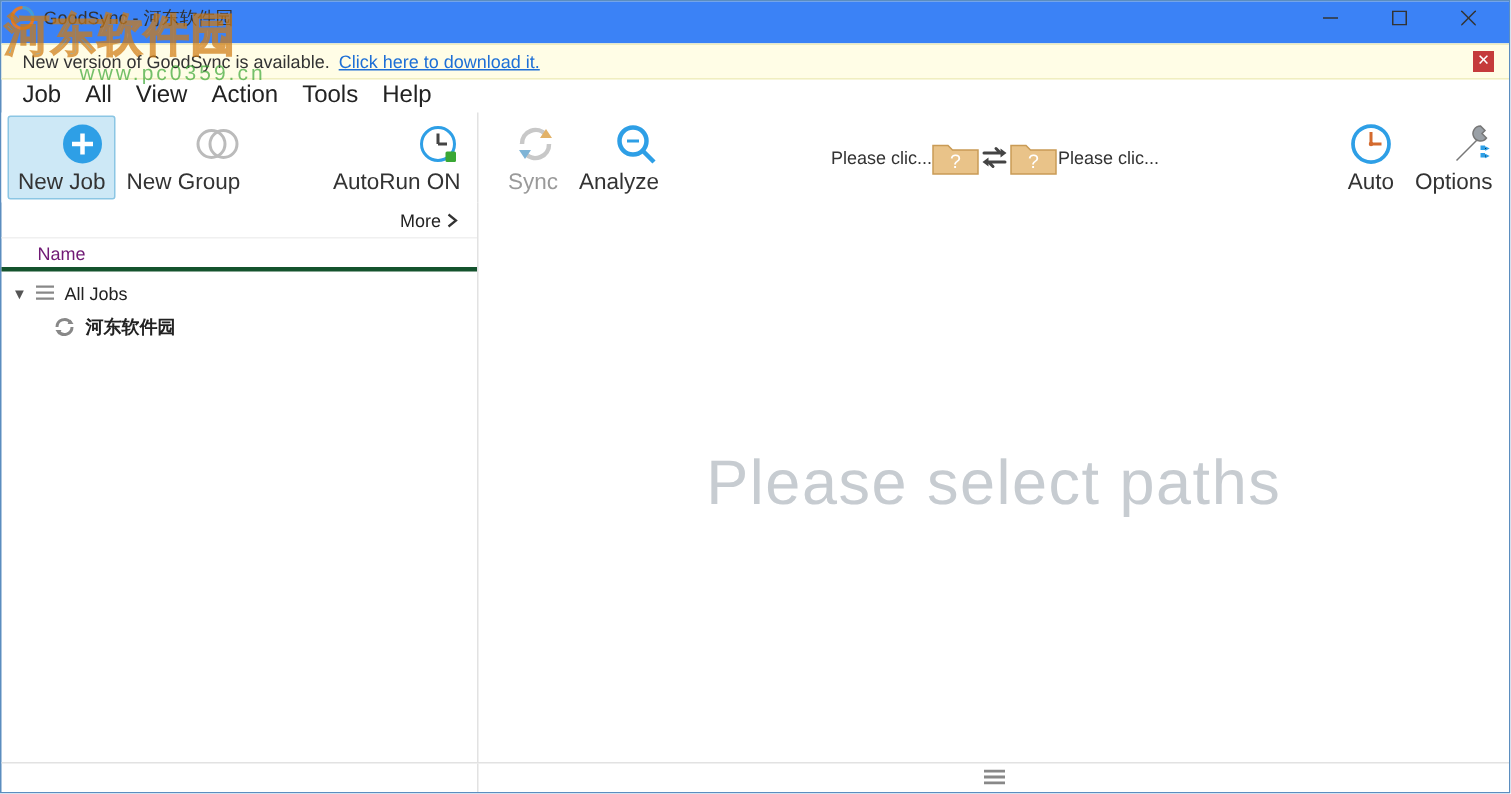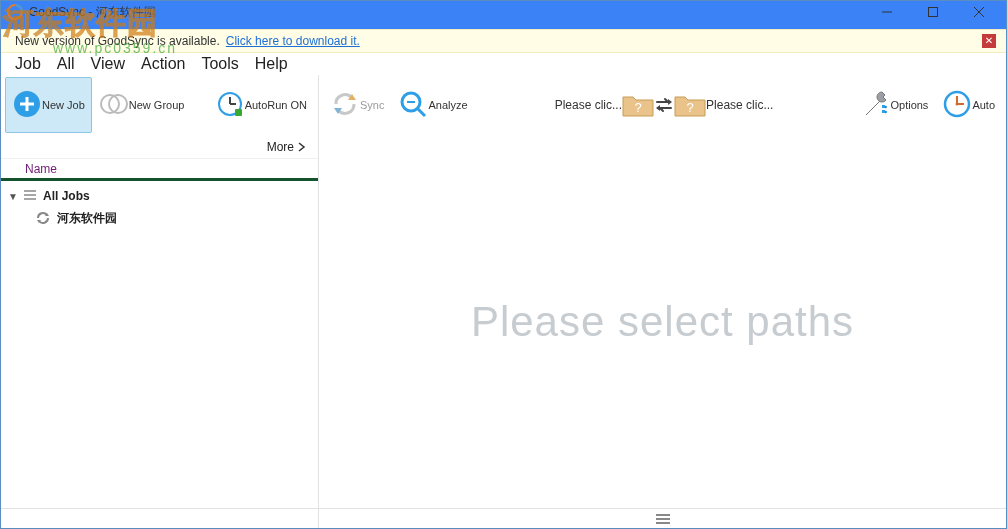--- a/index.html
+++ b/index.html
@@ -18,41 +18,41 @@
   .notify .close-x { position: absolute; right: 10px; width: 14px; height: 14px; background: #c53b3b; color: #fff; display: flex; align-items: center; justify-content: center; font-size: 10px; line-height: 1; }
   
   
   .menubar { height: 22px; display: flex; align-items: center; padding: 0 6px; font-size: 16px; color: #222; }
   .menubar .menu-item { padding: 2px 8px; cursor: default; }
   
   
   .toolrow { height: 60px; display: flex; align-items: stretch; background: #fff; }
   .tool-left { width: 318px; display: flex; align-items: center; padding: 2px 4px; border-right: 1px solid #e2e2e2; }
   .tool-right { flex: 1; display: flex; align-items: center; padding: 2px 4px; }
-  .tbtn { display: flex; flex-direction: row; align-items: center; justify-content: center; font-size: 11px; color: #333; padding: 2px 6px; min-width: 56px; height: 56px; border: 1px solid transparent; cursor: default; }
+  .tbtn { display: flex; flex-direction: column; align-items: flex-end; justify-content: center; font-size: 15px; color: #333; padding: 2px 6px; min-width: 56px; height: 56px; border: 1px solid transparent; cursor: default; }
   .tbtn.selected { background: #cde8f6; border: 1px solid #8bc6e4; border-radius: 2px; }
   .tbtn.disabled { color: #9a9a9a; }
   .tbtn .ico { width: 30px; height: 30px; margin-bottom: 2px; display: flex; align-items: center; justify-content: center; }
   .spacer { flex: 1; }
   .path-area { display: flex; align-items: center; }
   .path-text { font-size: 12px; color: #333; }
   .folder-ico { width: 32px; height: 26px; }
   .swap-ico { width: 20px; height: 20px; color: #444; }
   
   
   .body { flex: 1; display: flex; min-height: 0; justify-content: space-between; }
   .side { width: 318px; border-right: 1px solid #e2e2e2; display: flex; flex-direction: column; font-size: 12px; color: #222; }
   .side .more { height: 24px; display: flex; justify-content: flex-end; align-items: center; padding: 0 12px; color: #222; border-bottom: 1px solid #f0f0f0; }
   .side .more svg { margin-left: 4px; }
   .side .hdr { height: 22px; padding: 0 24px; display: flex; align-items: center; color: #701a75; border-bottom: 3px solid #14532d; }
   .tree { padding: 4px 6px; }
   .tree-row { display: flex; align-items: center; height: 22px; gap: 4px; }
   .tree-row .twisty { width: 12px; text-align: center; color: #555; font-size: 10px; }
   .tree-row.indent1 { padding-left: 28px; }
-  .tree-row .lbl { margin-left: 2px; font-weight: bold; }
+  .tree-row .lbl { margin-left: 2px; }
   .tree-row .node-ico { width: 16px; height: 16px; }
   .hamburger { width: 14px; display: inline-block; }
   
   .main { flex: 1; position: relative; display: flex; align-items: center; justify-content: center; }
   .main .big { font-size: 42px; color: #c7ccd1; font-weight: 300; letter-spacing: 1px; }
   
   
   .status { height: 20px; border-top: 1px solid #e2e2e2; display: flex; }
   .status .left { width: 318px; border-right: 1px solid #e2e2e2; }
   .status .right { flex: 1; display: flex; justify-content: center; align-items: center; color: #777; }
@@ -186,38 +186,38 @@
               <path d="M1 5 h10 l3 3 h17 v16 h-30 z" fill="#e9c389" stroke="#c99b56"></path>
               <text x="16" y="20" text-anchor="middle" font-size="13" fill="#fff">?</text>
             </svg>
         </span>
         <span class="path-text">Please clic...</span>
       </div>
       <div class="spacer"></div>
       <div class="tbtn">
         <span class="ico">
           <svg viewBox="0 0 30 30">
+              <circle cx="15" cy="15" r="12" fill="none" stroke="#2e9fe6" stroke-width="2.5"></circle>
+              <line x1="15" y1="15" x2="15" y2="7" stroke="#d46a2e" stroke-width="2"></line>
+              <line x1="15" y1="15" x2="22" y2="15" stroke="#d46a2e" stroke-width="2"></line>
+              <circle cx="15" cy="15" r="1.5" fill="#d46a2e"></circle>
+            </svg>
+        </span>
+        <span>Auto</span>
+      </div>
+      <div class="tbtn">
+        <span class="ico">
+          <svg viewBox="0 0 30 30">
               <path d="M22 3 a5 5 0 1 0 4 8 l-3 -3 l2 -2 z M20 12 L6 26" fill="#9aa0a6" stroke="#777" stroke-width="1"></path>
               <rect x="22" y="16" width="3" height="3" fill="#2e9fe6"></rect>
               <rect x="22" y="21" width="3" height="3" fill="#2e9fe6"></rect>
               <path d="M25 17 l2 1 l-2 1 M25 22 l2 1 l-2 1" stroke="#2e9fe6" stroke-width="1"></path>
             </svg>
         </span>
         <span>Options</span>
-      </div>
-      <div class="tbtn">
-        <span class="ico">
-          <svg viewBox="0 0 30 30">
-              <circle cx="15" cy="15" r="12" fill="none" stroke="#2e9fe6" stroke-width="2.5"></circle>
-              <line x1="15" y1="15" x2="15" y2="7" stroke="#d46a2e" stroke-width="2"></line>
-              <line x1="15" y1="15" x2="22" y2="15" stroke="#d46a2e" stroke-width="2"></line>
-              <circle cx="15" cy="15" r="1.5" fill="#d46a2e"></circle>
-            </svg>
-        </span>
-        <span>Auto</span>
       </div>
     </div>
   </div>
 
   <div class="body">
     <div class="side">
       <div class="more">
         <span>More</span>
         <svg width="8" height="10">
             <path d="M1 1 L6 5 L1 9" fill="none" stroke="#333" stroke-width="1.5"></path>

